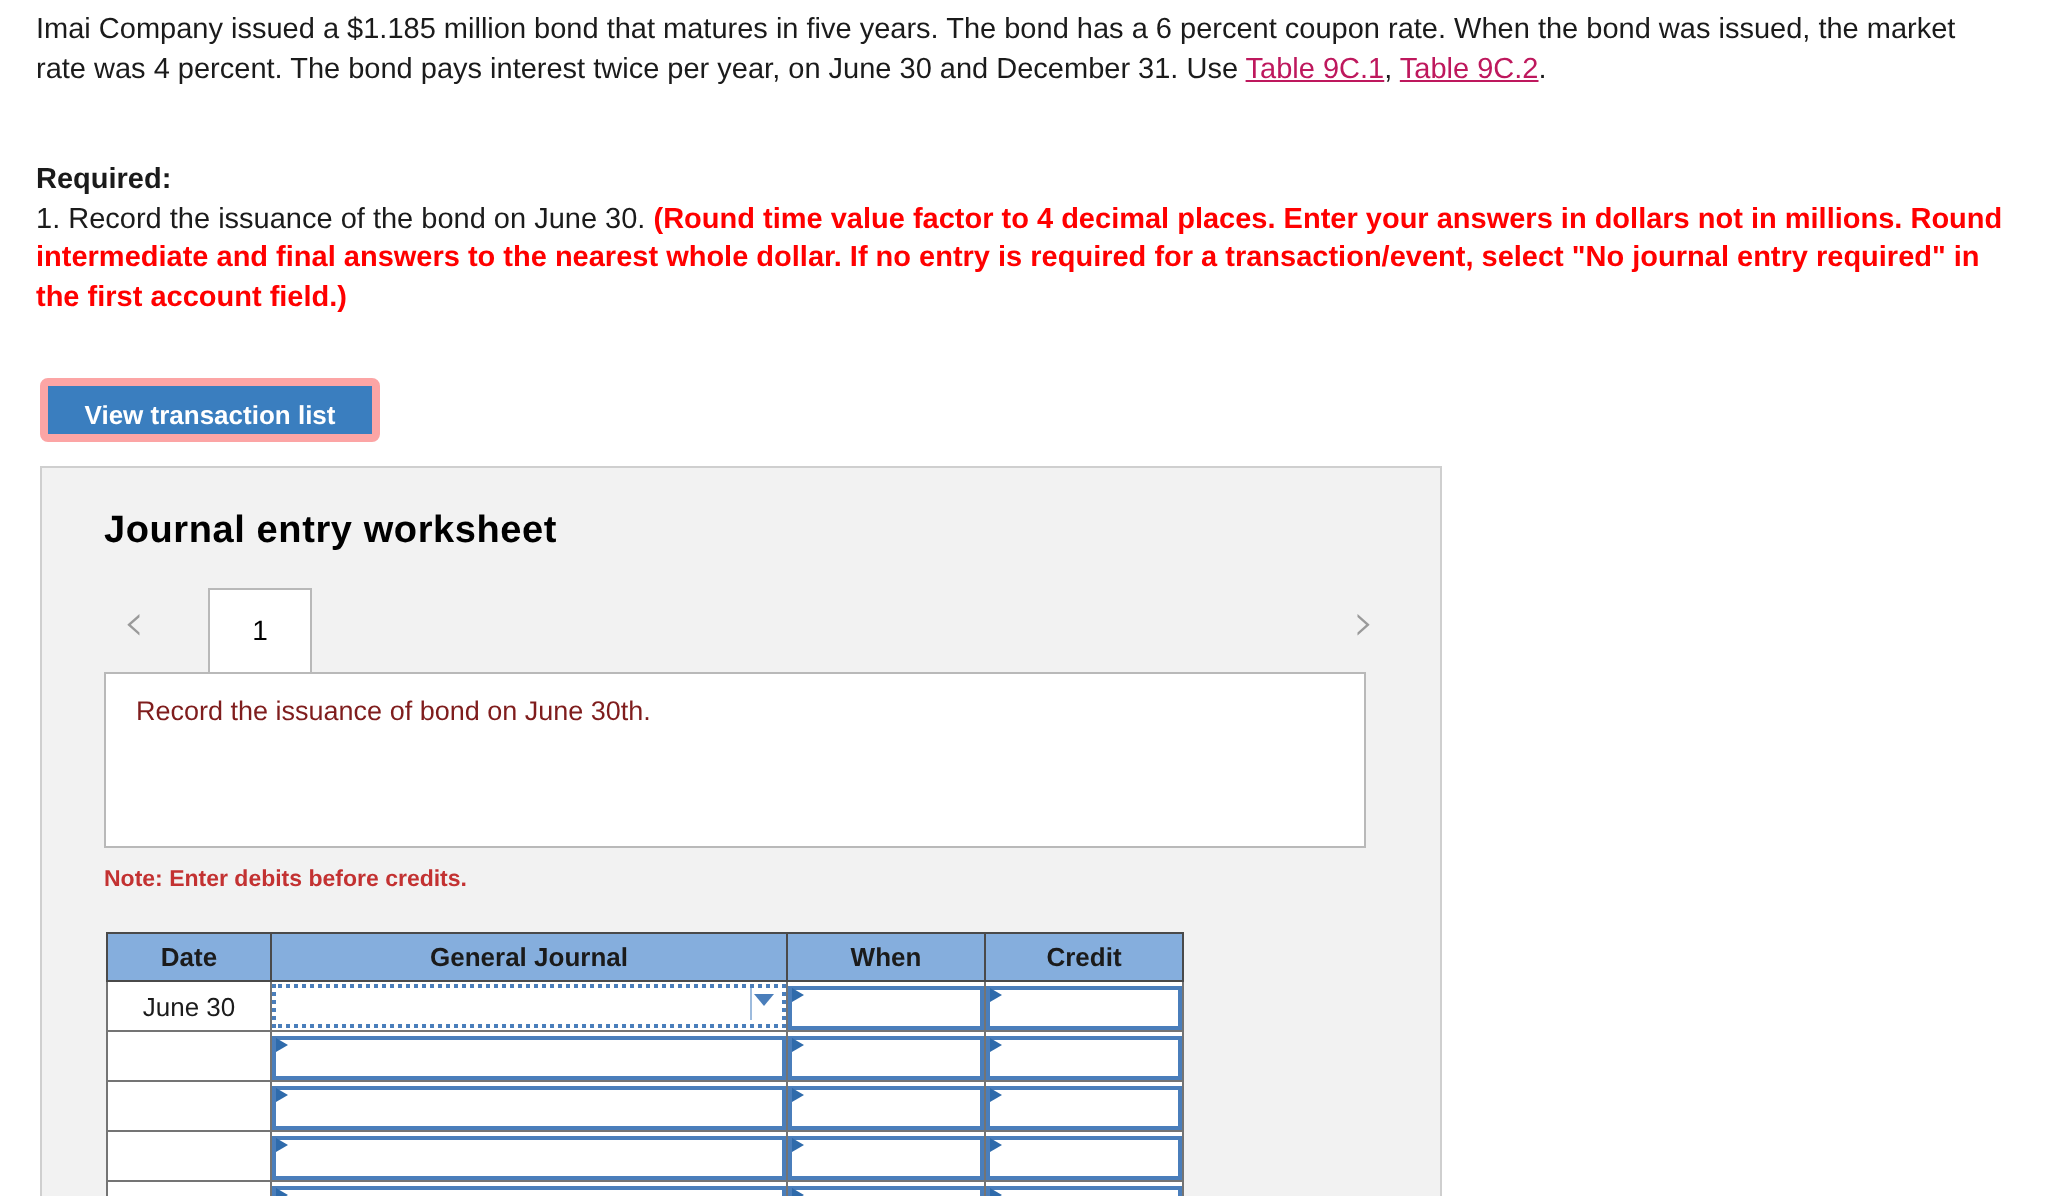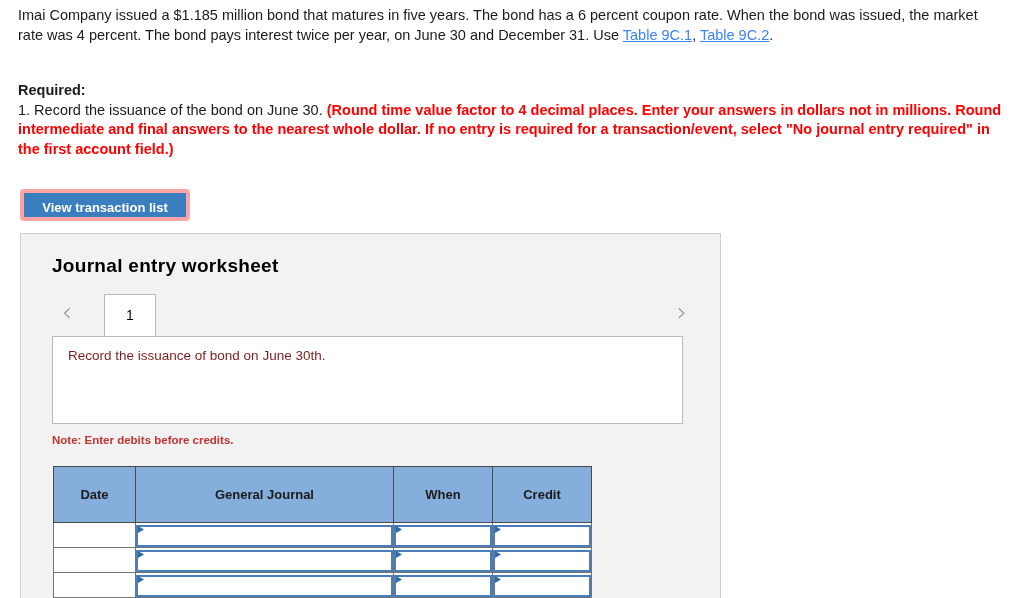--- a/index.html
+++ b/index.html
@@ -21,21 +21,21 @@
   .problem {
     position: absolute;
     left: 18px;
     top: 6px;
     width: 960px;
     font-size: 14.5px;
     line-height: 19.5px;
     color: #1b1b1b;
   }
   .problem a {
-    color: #3b82f6;
+    color: #be185d;
     text-decoration: underline;
   }
 
   .required-block {
     position: absolute;
     left: 18px;
     top: 81px;
     width: 985px;
     font-size: 14.5px;
     line-height: 19.5px;
@@ -172,21 +172,21 @@
     border-collapse: collapse;
     table-layout: fixed;
   }
   .jtable th {
     background: #85aedd;
     border: 1px solid #4a4a4a;
     height: 23px;
     font-size: 13px;
     font-weight: bold;
     color: #1b1b1b;
-    padding: 16px;
+    padding: 0;
     text-align: center;
   }
   .jtable td {
     border: 1px solid #747474;
     height: 24px;
     padding: 0;
     background: #ffffff;
     vertical-align: middle;
   }
   .col-date   { width: 82px; }
@@ -304,20 +304,38 @@
     <thead>
       <tr>
         <th>Date</th>
         <th>General Journal</th>
         <th>When</th>
         <th>Credit</th>
       </tr>
     </thead>
     <tbody>
 
+      <tr>
+        <td class="date-cell">June 30</td>
+        <td class="cell-input">
+          <div class="sel-wrap">
+            <div class="sel-field"></div>
+            <div class="sel-divider"></div>
+            <div class="sel-caret"></div>
+          </div>
+        </td>
+        <td class="cell-input">
+          <div class="ifield"></div>
+          <div class="corner2"></div>
+        </td>
+        <td class="cell-input">
+          <div class="ifield"></div>
+          <div class="corner2"></div>
+        </td>
+      </tr>
 
       <tr>
         <td class="date-cell"></td>
         <td class="cell-input">
           <div class="ifield"></div>
           <div class="corner2"></div>
         </td>
         <td class="cell-input">
           <div class="ifield"></div>
           <div class="corner2"></div>

